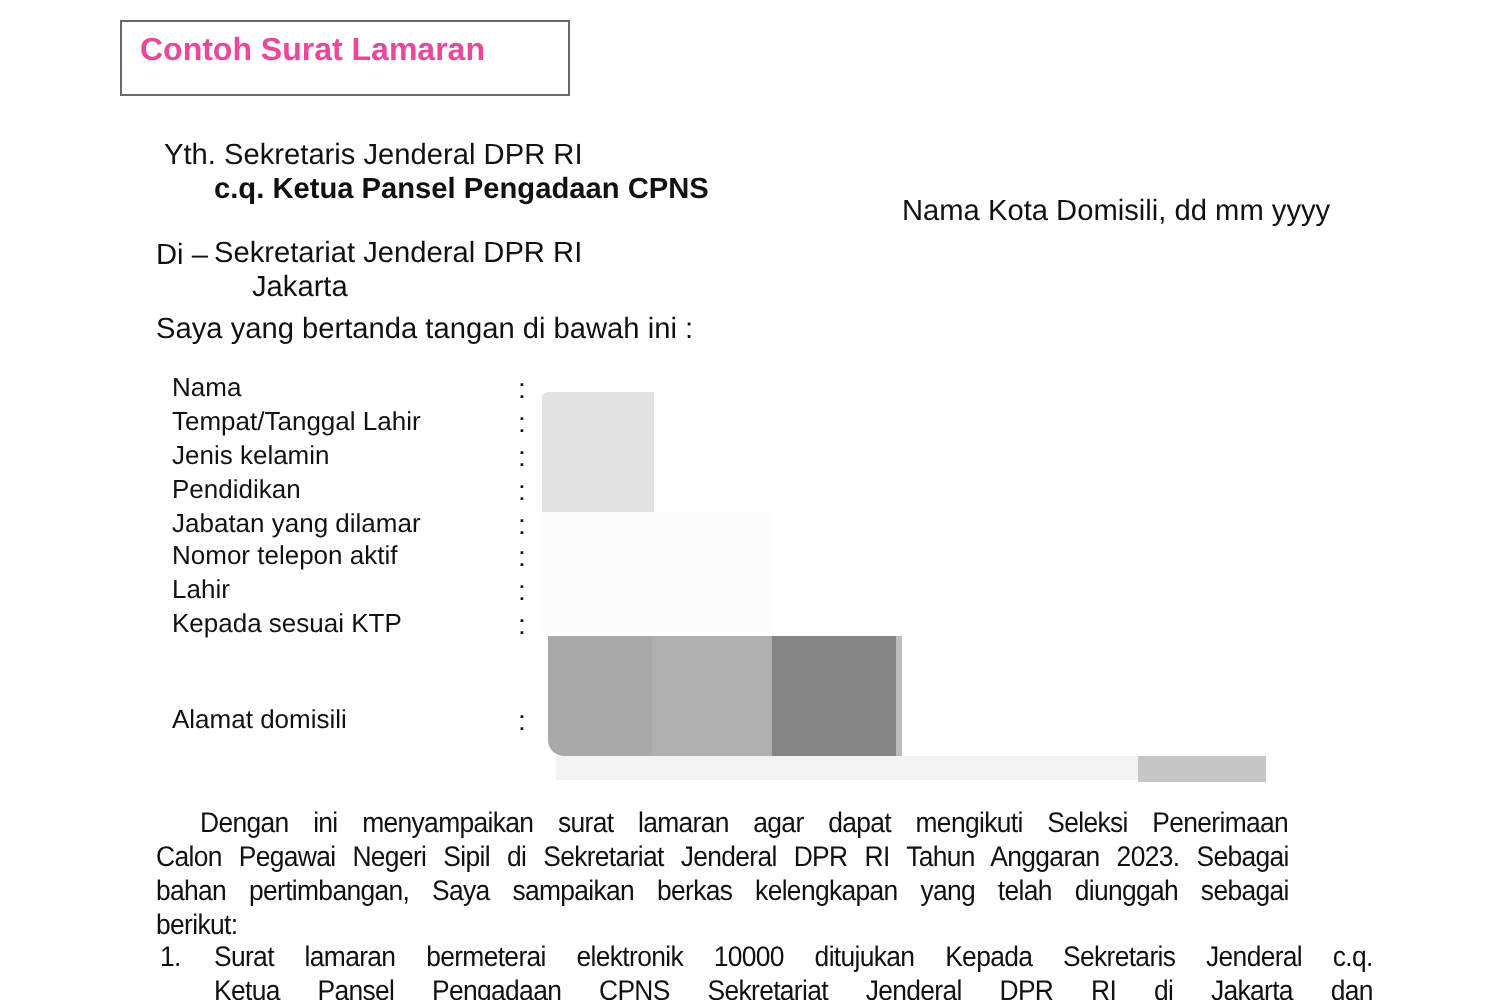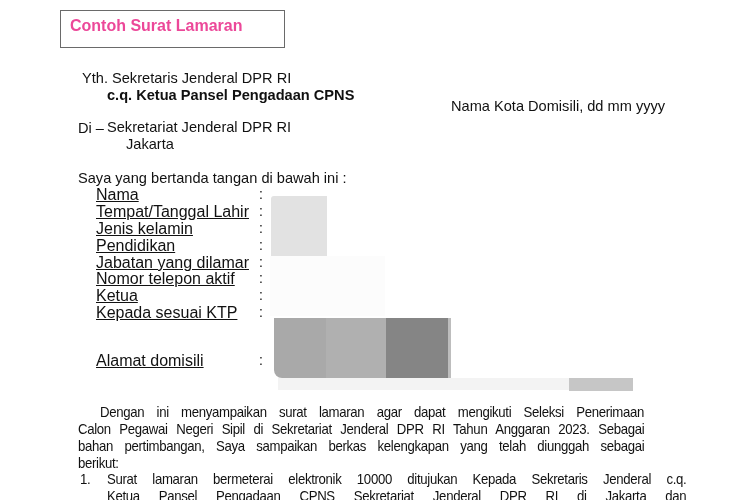--- a/index.html
+++ b/index.html
@@ -11,60 +11,60 @@
   .abs { position: absolute; white-space: nowrap; }
   .title-box {
     position: absolute; left: 60px; top: 10px; width: 225px; height: 38px;
     border: 1.5px solid #6a6a6a; box-sizing: border-box;
   }
   .title-text {
     position: absolute; left: 9px; top: 6px;
     font-weight: bold; font-size: 16px; color: #ec4899;
   }
   .f15 { font-size: 14.6px; }
-  .row-label { position: absolute; left: 96px; font-size: 16px; white-space: nowrap; text-decoration: underline; }
+  .row-label { position: absolute; left: 86px; font-size: 13px; white-space: nowrap; }
   .row-colon { position: absolute; left: 259px; font-size: 14px; }
   .redact { position: absolute; }
 </style>
 </head>
 <body>
 
 <div class="title-box">
   <span class="title-text">Contoh Surat Lamaran</span>
 </div>
 
 <div class="abs f15" style="left:451px; top:54px;margin-top:44px;">Nama Kota Domisili, dd mm yyyy</div>
 
 <div class="abs f15" style="left:82px; top:70px;">Yth. Sekretaris Jenderal DPR RI</div>
 <div class="abs f15" style="left:107px; top:87px;font-weight:bold;">c.q. Ketua Pansel Pengadaan CPNS</div>
 <div class="abs f15" style="left:107px; top:103px;margin-top:16px;">Sekretariat Jenderal DPR RI</div>
 <div class="abs f15" style="left:78px; top:120px;">Di –</div>
 <div class="abs f15" style="left:126px; top:136px;">Jakarta</div>
 
-<div class="abs f15" style="left:78px; top:170px;">Saya yang bertanda tangan di bawah ini :</div>
+<div class="abs f15" style="left:78px; top:157px;">Saya yang bertanda tangan di bawah ini :</div>
 
 <div class="row-label" style="top:186px;">Nama</div>
 <div class="row-colon" style="top:186px;">:</div>
 
 <div class="row-label" style="top:203px;">Tempat/Tanggal Lahir</div>
 <div class="row-colon" style="top:203px;">:</div>
 
 <div class="row-label" style="top:220px;">Jenis kelamin</div>
 <div class="row-colon" style="top:220px;">:</div>
 
 <div class="row-label" style="top:237px;text-align:right;">Pendidikan</div>
 <div class="row-colon" style="top:237px;">:</div>
 
 <div class="row-label" style="top:254px;">Jabatan yang dilamar</div>
 <div class="row-colon" style="top:254px;">:</div>
 
 <div class="row-label" style="top:270px;">Nomor telepon aktif</div>
 <div class="row-colon" style="top:270px;">:</div>
 
-<div class="row-label" style="top:287px;">Ketua</div>
+<div class="row-label" style="top:287px;">Lahir</div>
 <div class="row-colon" style="top:287px;">:</div>
 
 <div class="row-label" style="top:304px;">Kepada sesuai KTP</div>
 <div class="row-colon" style="top:304px;">:</div>
 
 <div class="row-label" style="top:352px;">Alamat domisili</div>
 <div class="row-colon" style="top:352px;">:</div>
 
 <div class="redact" style="left:271px; top:196px; width:56px; height:60px; background:#e2e2e2; border-radius:3px 0 0 0;"></div>
 <div class="redact" style="left:270px; top:256px; width:115px; height:60px; background:#fcfcfc;"></div>

